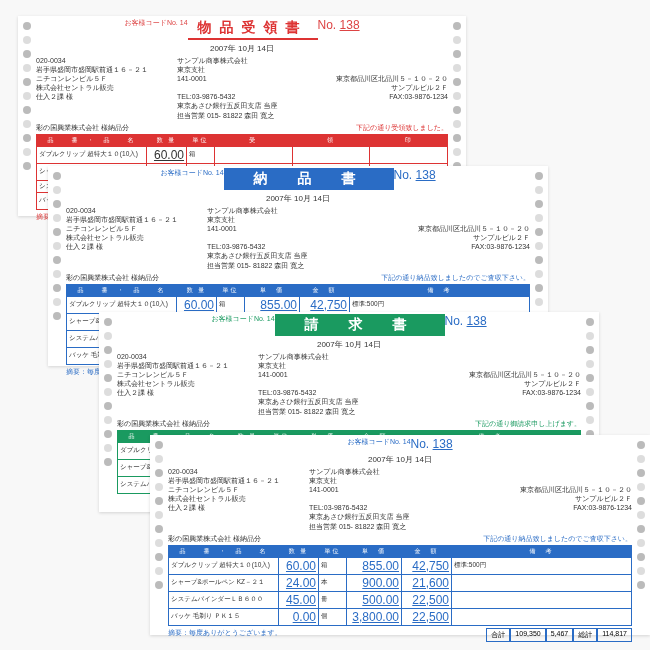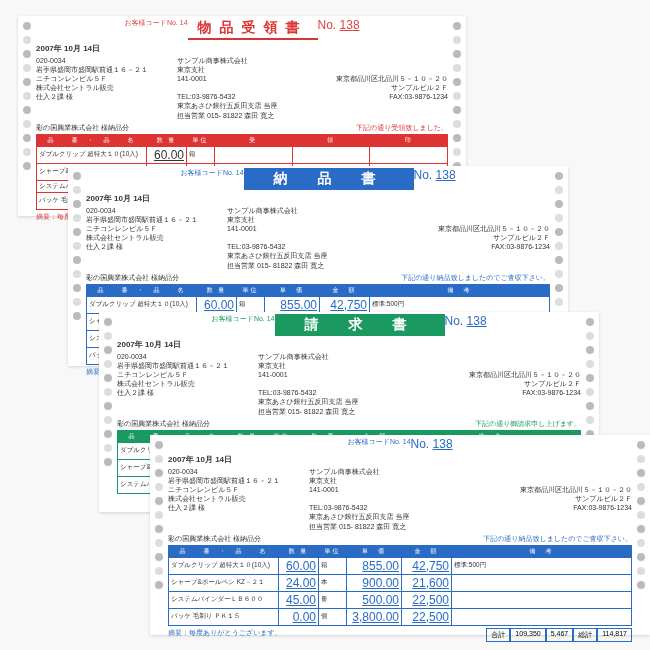--- a/index.html
+++ b/index.html
@@ -1,37 +1,37 @@
 <!DOCTYPE html>
 <html><head>
 <meta charset="utf-8">
 <style>
   * { box-sizing: border-box; margin: 0; padding: 0; }
   body { width: 650px; height: 650px; background: #f8f8f8; font-family: 'MS Gothic', 'Hiragino Sans', sans-serif; position: relative; overflow: hidden; }
   .form { position: absolute; background: #fff; box-shadow: 0 1px 3px rgba(0,0,0,0.15); font-size: 7px; }
   .form1 { top: 16px; left: 18px; width: 448px; height: 200px; }
-  .form2 { top: 166px; left: 68px; width: 500px; height: 200px; }
+  .form2 { top: 166px; left: 48px; width: 500px; height: 200px; }
   .form3 { top: 312px; left: 99px; width: 500px; height: 200px; }
   .form4 { top: 435px; left: 150px; width: 500px; height: 200px; }
   .holes { position: absolute; top: 0; bottom: 0; width: 14px; }
   .holes.left { left: 2px; } .holes.right { right: 2px; }
   .hole { width: 8px; height: 8px; background: #bbb; border-radius: 50%; margin: 6px auto; }
   .hole.lt { background: #ddd; }
   .inner { margin: 0 18px; height: 100%; position: relative; }
   .topline { display: flex; justify-content: center; padding: 2px 0; font-size: 7px; }
   .code { color: #d44; }
   .blue .code { color: #2a6cc5; }
   .green .code { color: #1a9a60; }
   .title { font-size: 14px; font-weight: bold; text-align: center; padding: 1px 10px; border-bottom: 2px solid; letter-spacing: 8px; display: inline-block; }
   .red .title { color: #d33; border-color: #d33; }
   .blue .title { color: #fff; background: #2a6cc5; border: none; padding: 2px 30px; }
   .green .title { color: #fff; background: #1a9a60; border: none; padding: 2px 30px; }
   .num { color: #d44; font-size: 12px; }
   .blue .num, .green .num { color: #2a6cc5; }
-  .date { text-align: left; font-size: 8px; color: #333; margin-top: 1px; font-weight: bold; }
+  .date { text-align: center; font-size: 8px; color: #333; margin-top: 1px; }
   .addrbox { display: flex; gap: 6px; margin-top: 2px; font-size: 7px; color: #333; line-height: 1.3; }
   .addrbox .lcol { width: 135px; }
   .addrbox .rcol { flex: 1; }
   .rcol .row2 { display: flex; justify-content: space-between; }
   .subheader { display: flex; justify-content: space-between; font-size: 7px; color: #333; margin-top: 3px; }
   .red .subheader .note { color: #d33; }
   .blue .subheader .note { color: #2a6cc5; }
   .green .subheader .note { color: #1a9a60; }
   table { width: 100%; border-collapse: collapse; font-size: 6.5px; margin-top: 1px; }
   th { background: #d33; color: #fff; padding: 1px 2px; text-align: center; border: 0.5px solid #d33; font-weight: normal; font-size: 6px; letter-spacing: 2px; }

